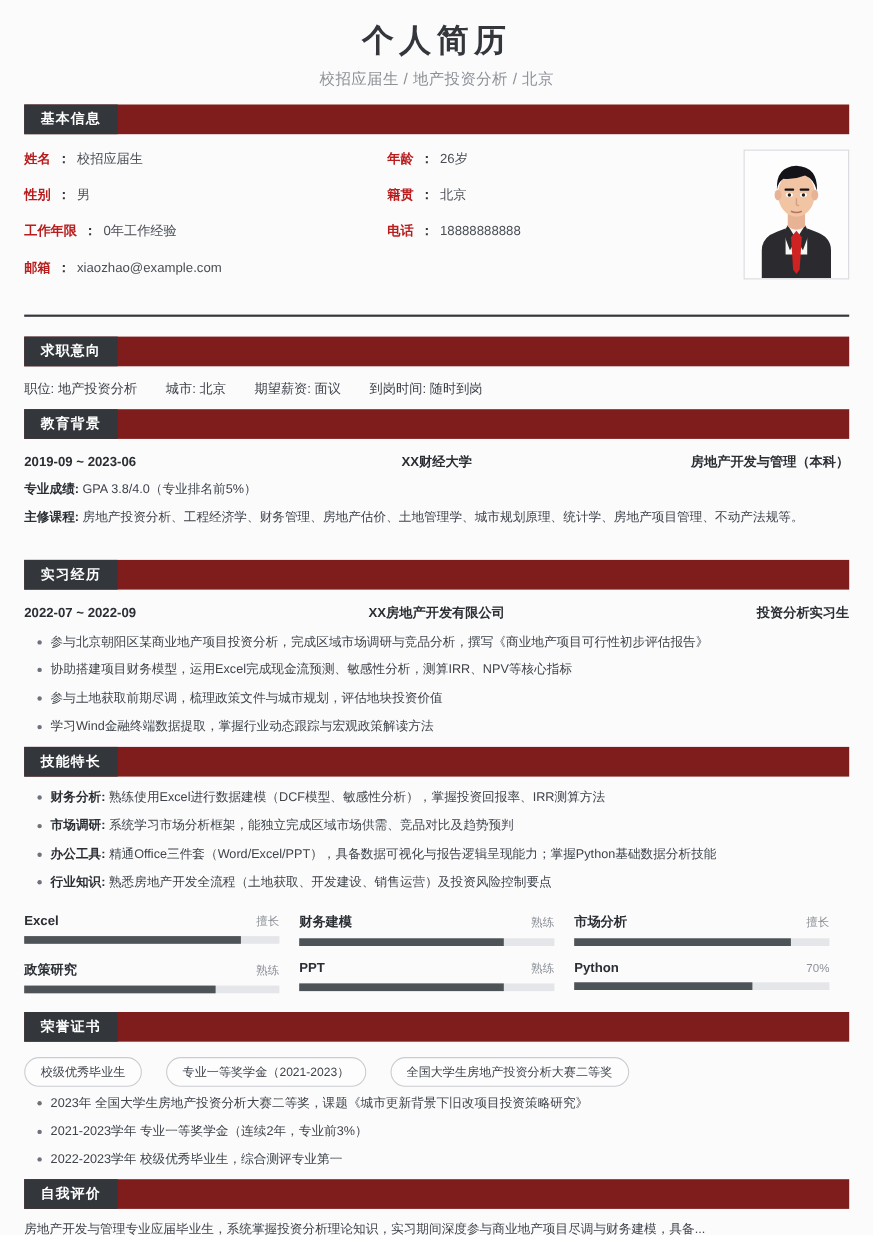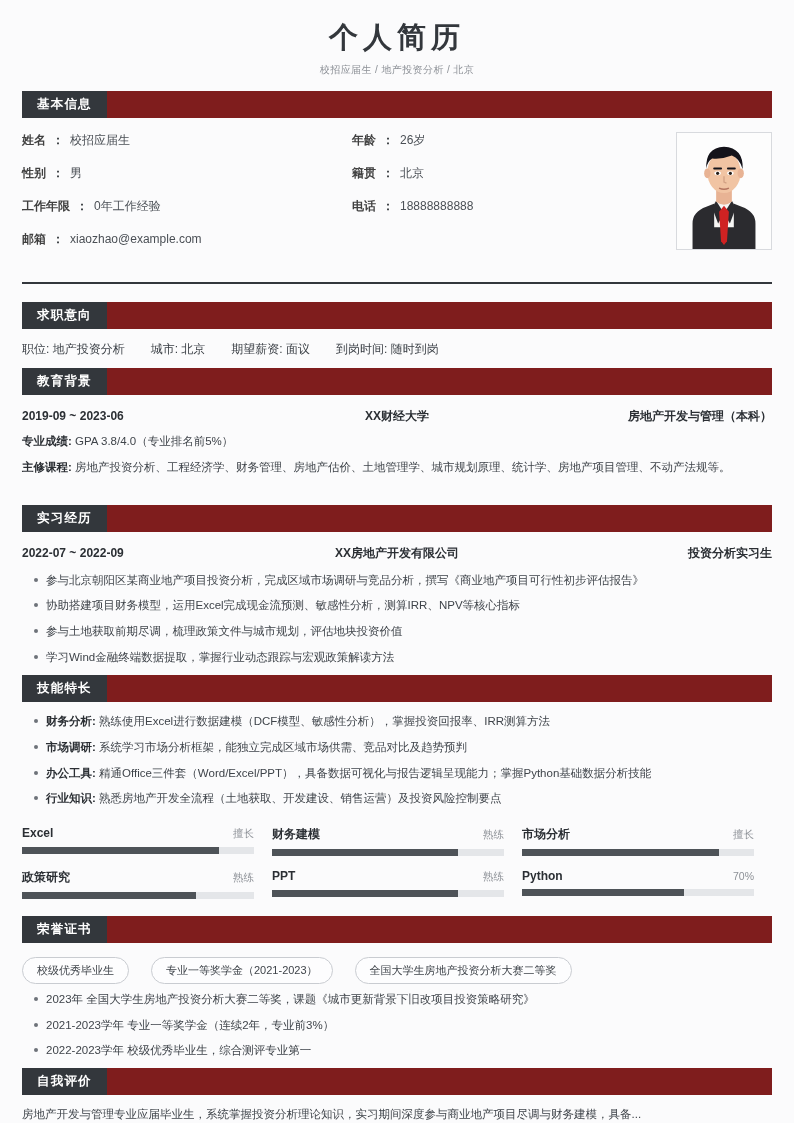--- a/index.html
+++ b/index.html
@@ -28,21 +28,21 @@
   }
   .resume-title {
     font-size: 29px;
     font-weight: bold;
     letter-spacing: 5px;
     color: #33373c;
     margin: 0 0 9px 0;
     line-height: 1.1;
   }
   .resume-subtitle {
-    font-size: 10px;
+    font-size: 14px;
     color: #8d9197;
     letter-spacing: 0.4px;
     margin: 0;
   }
 
   
   .sec-head {
     display: flex;
     align-items: stretch;
     background: #7f1d1d;
@@ -80,21 +80,21 @@
   }
   .bi-cell {
     display: flex;
     align-items: baseline;
     font-size: 12px;
   }
   .bi-cell.c1 { width: 330px; }
   .bi-cell.c2 { width: 250px; }
   .bi-label {
     font-weight: bold;
-    color: #404040;
+    color: #b91c1c;
     white-space: nowrap;
   }
   .bi-colon { color: #33373c; margin: 0 6px 0 6px; font-weight: bold; }
   .bi-value { color: #4a4f55; }
 
   .photo-frame {
     width: 96px;
     height: 118px;
     border: 1px solid #d8dade;
     background: #fdfdfd;

